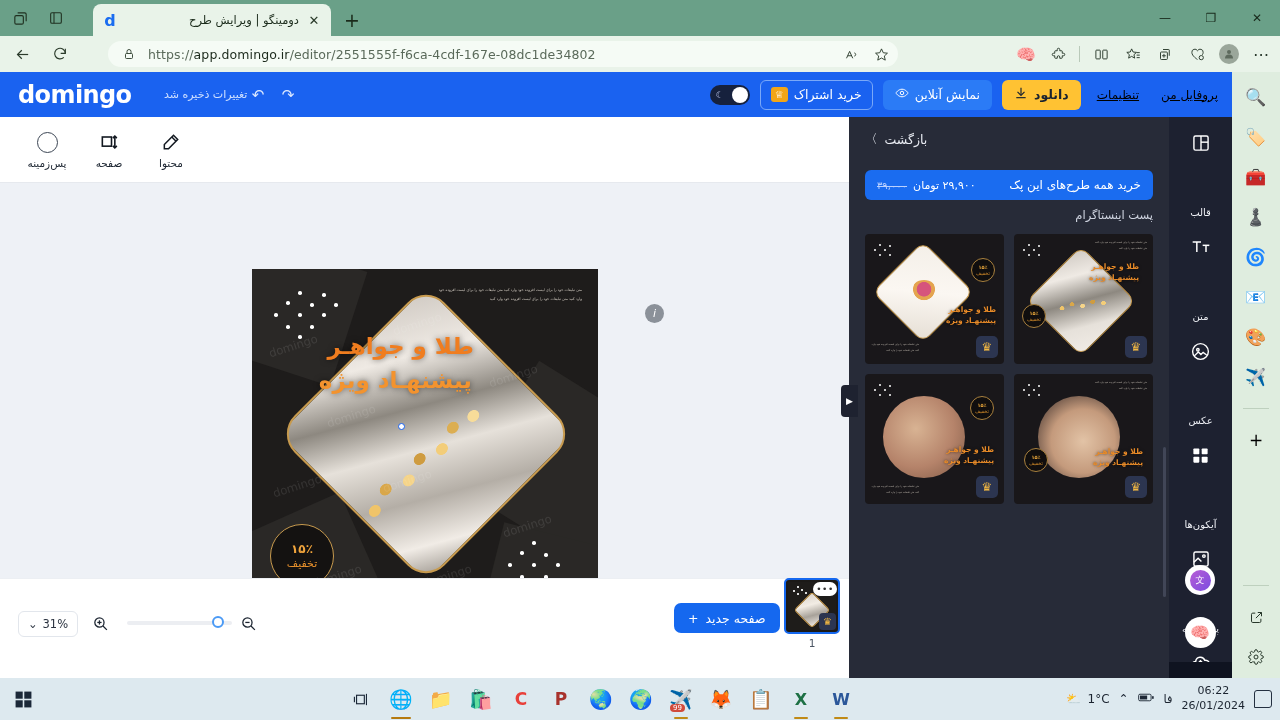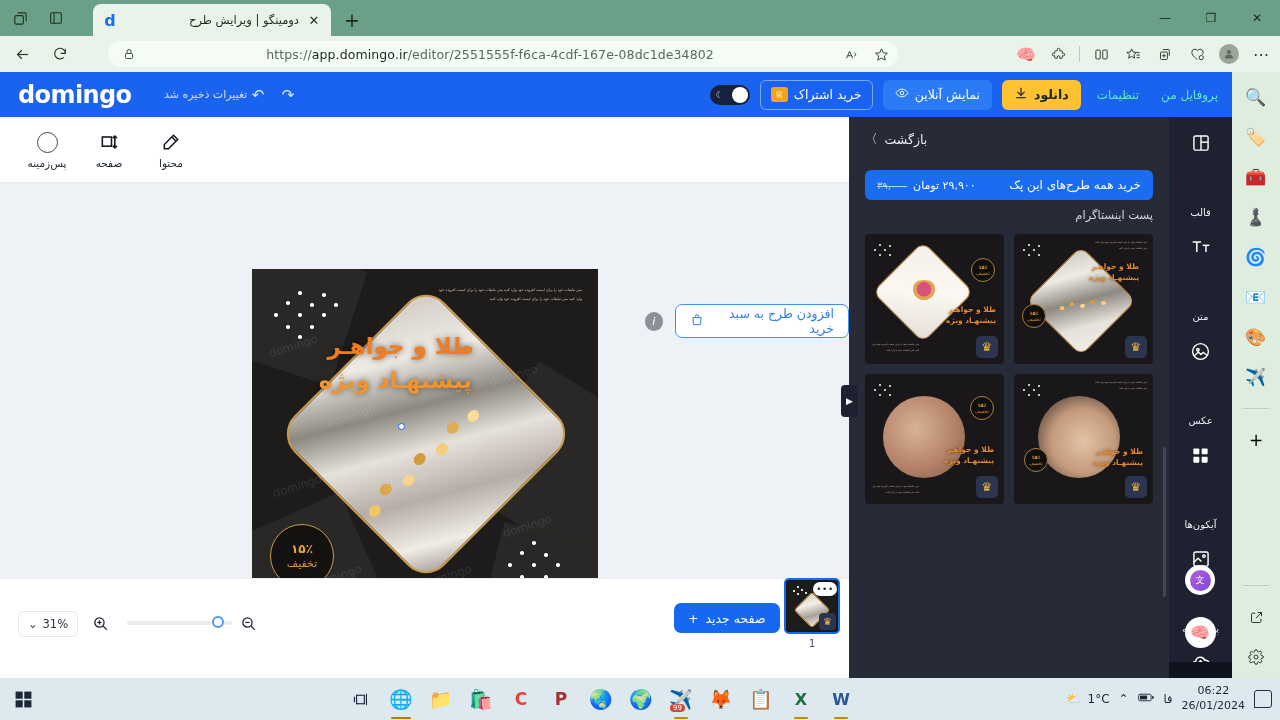--- a/index.html
+++ b/index.html
@@ -50,21 +50,21 @@
     position: absolute; top: 36px; left: 0; width: 1280px; height: 36px;
     background: #e9f3e9; display: flex; align-items: center;
   }
   .nav-btn { width: 32px; height: 30px; margin-left: 6px; display: flex; align-items: center;
     justify-content: center; color: #2b3b2b; border-radius: 5px; }
   .addressbar {
     position: absolute; left: 108px; top: 5px; width: 790px; height: 26px;
     background: #f5fbf5; border-radius: 13px; display: flex; align-items: center;
     padding: 0 6px 0 10px; gap: 8px;
   }
-  .url-text { flex: 1; font-size: 12.5px; color: #1c2a1c; letter-spacing: .1px; white-space: nowrap; overflow: hidden; text-align: center; }
+  .url-text { flex: 1; font-size: 12.5px; color: #1c2a1c; letter-spacing: .1px; white-space: nowrap; overflow: hidden; }
   .url-text .dim { color: #5a6a5a; }
   .ab-icon { width: 22px; height: 22px; display: flex; align-items: center; justify-content: center; color: #2b3b2b; }
   .toolbar-right { position: absolute; right: 4px; top: 2px; height: 32px; display: flex; align-items: center; gap: 2px; }
   .tr-icon { width: 30px; height: 30px; display: flex; align-items: center; justify-content: center;
     color: #27372a; border-radius: 5px; }
   .tr-sep { width: 1px; height: 16px; background: #b9c9b9; margin: 0 4px; }
   .avatar-circ { width: 20px; height: 20px; border-radius: 50%; background: #9aa69a;
     display: flex; align-items: center; justify-content: center; }
 
   
@@ -86,21 +86,21 @@
   }
   .logo {
     position: absolute; left: 18px; font-size: 24px; color: #fff; letter-spacing: -.6px;
     font-family: "DejaVu Sans", sans-serif; font-weight: 600;
   }
   .saved-note { position: absolute; left: 164px; font-size: 11px; color: #cfe0ff; direction: rtl; }
   .undo-redo { position: absolute; left: 248px; display: flex; gap: 10px; align-items: center; }
   .ur-btn { width: 20px; height: 20px; display: flex; align-items: center; justify-content: center;
     color: #dce8ff; font-size: 15px; }
   .hdr-right { position: absolute; right: 8px; display: flex; align-items: center; gap: 10px; direction: rtl; }
-  .hdr-link { font-size: 12px; color: #5eead4; direction: rtl; padding: 4px 6px; }
+  .hdr-link { font-size: 12px; color: #000000; direction: rtl; padding: 4px 6px; text-decoration: underline; }
   .btn-download {
     background: #ffc233; color: #1a2330; border-radius: 6px; height: 30px;
     display: flex; align-items: center; gap: 6px; padding: 0 12px; font-size: 12.5px;
     direction: rtl; font-weight: 600;
   }
   .btn-preview {
     background: #2b7bf6; color: #fff; border-radius: 6px; height: 30px;
     display: flex; align-items: center; gap: 6px; padding: 0 12px; font-size: 12.5px; direction: rtl;
   }
   .btn-subscribe {
@@ -541,29 +541,20 @@
           </svg>
         </span>
         <span class="et-lb">محتوا</span>
       </div>
     </div>
 
     <div class="canvas-body">
 
       <div class="add-cart-row">
         <div class="info-badge">i</div>
-        <div class="btn-addcart">
-          <span>افزودن طرح به سبد خرید</span>
-          <span>
-            <svg width="14" height="14" viewBox="0 0 24 24" fill="none" stroke="#2d7ef0" stroke-width="1.7">
-              <path d="M5 8h14l-1 12H6z"></path>
-                <path d="M9 8V6a3 3 0 0 1 6 0v2"></path>
-            </svg>
-          </span>
-        </div>
       </div>
 
       <div class="design">
         <div class="d-facets">
           <span style="left:-30px;top:-20px;width:130px;height:120px;transform:rotate(18deg);"></span>
           <span style="right:-40px;top:120px;width:150px;height:150px;transform:rotate(32deg);"></span>
           <span style="left:-20px;bottom:-30px;width:140px;height:130px;transform:rotate(-24deg);"></span>
           <span style="right:-10px;bottom:-40px;width:120px;height:120px;transform:rotate(14deg);"></span>
         </div>
         <div class="dots">

